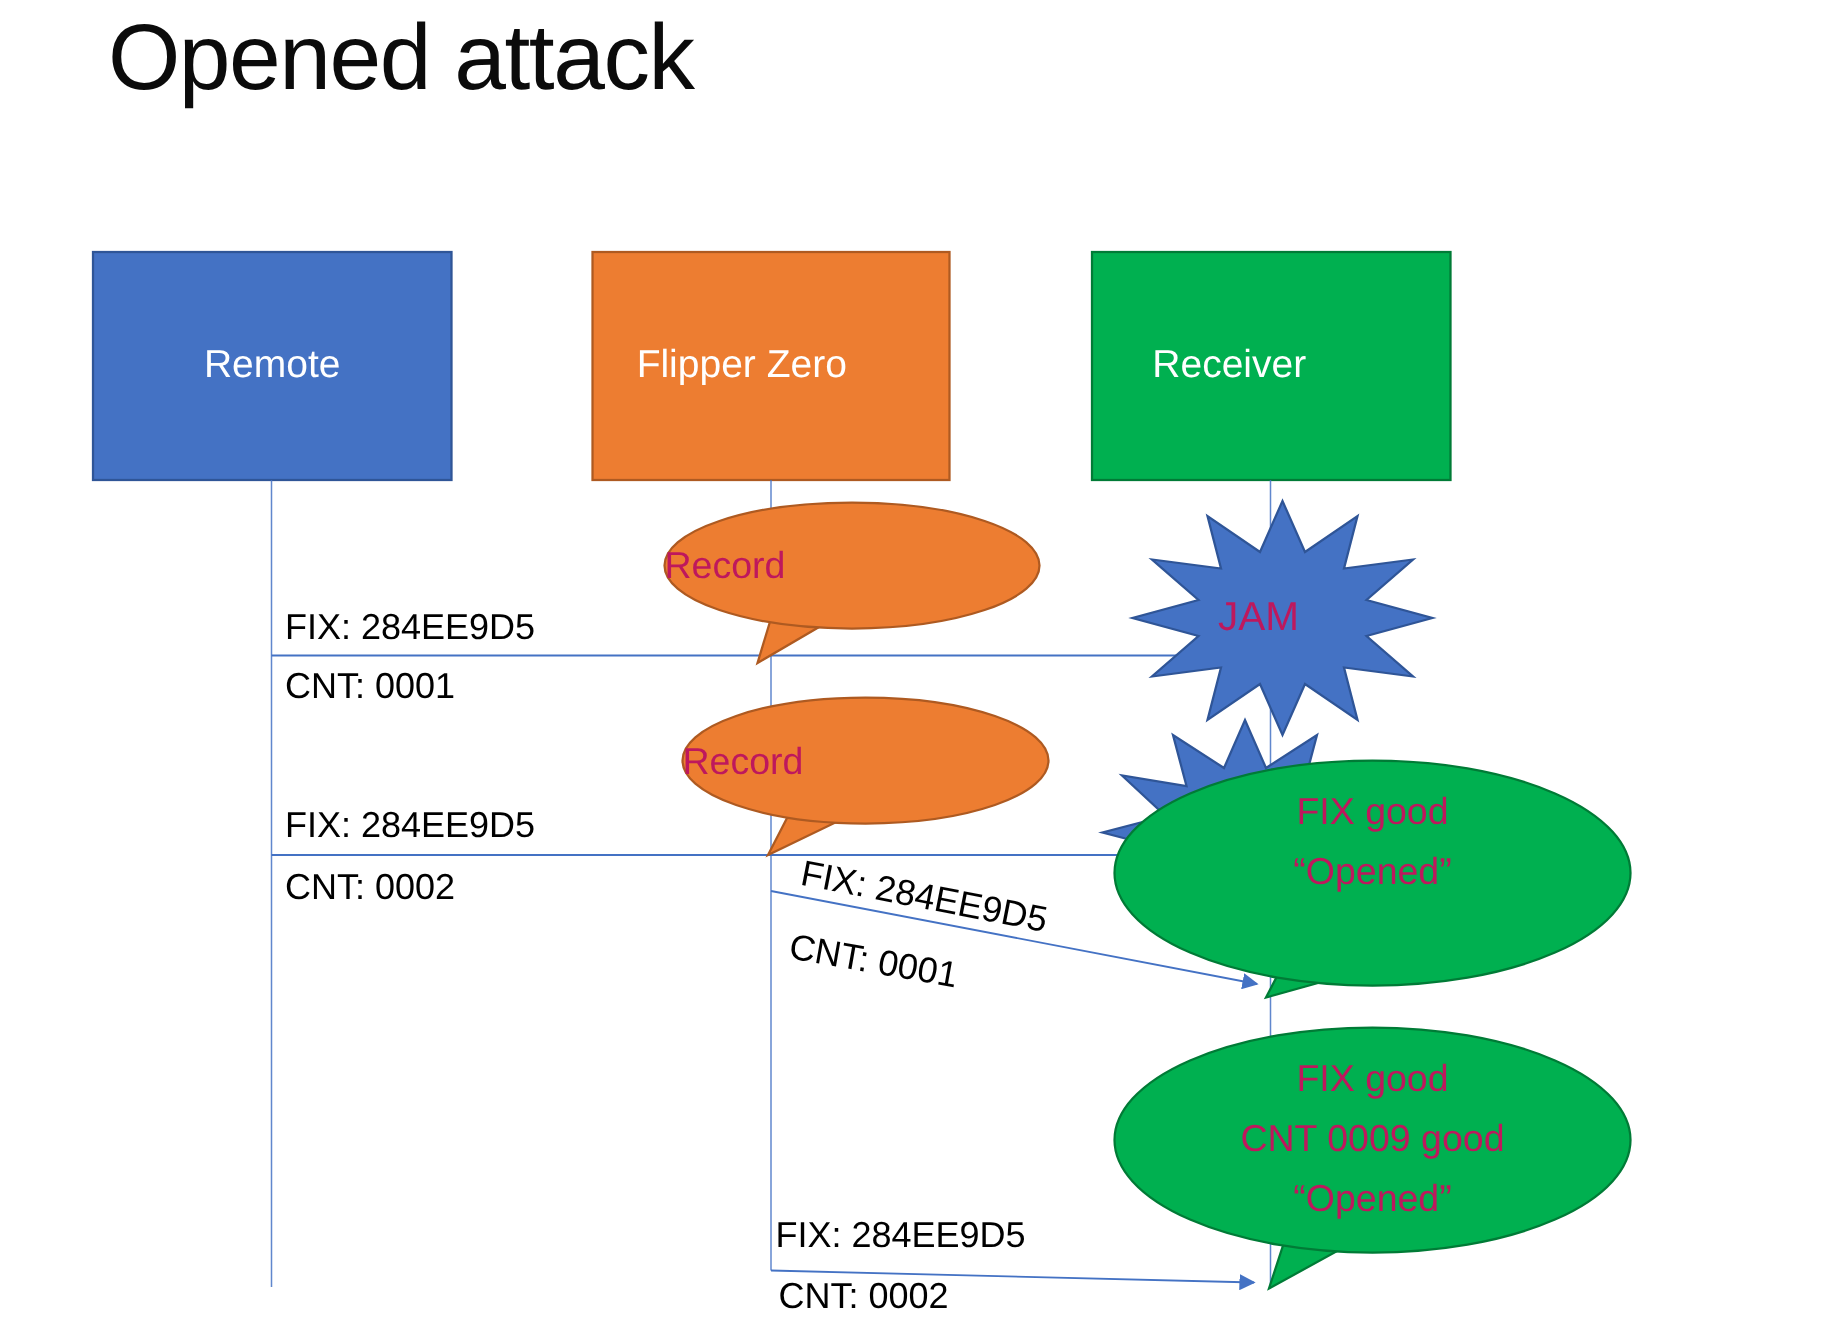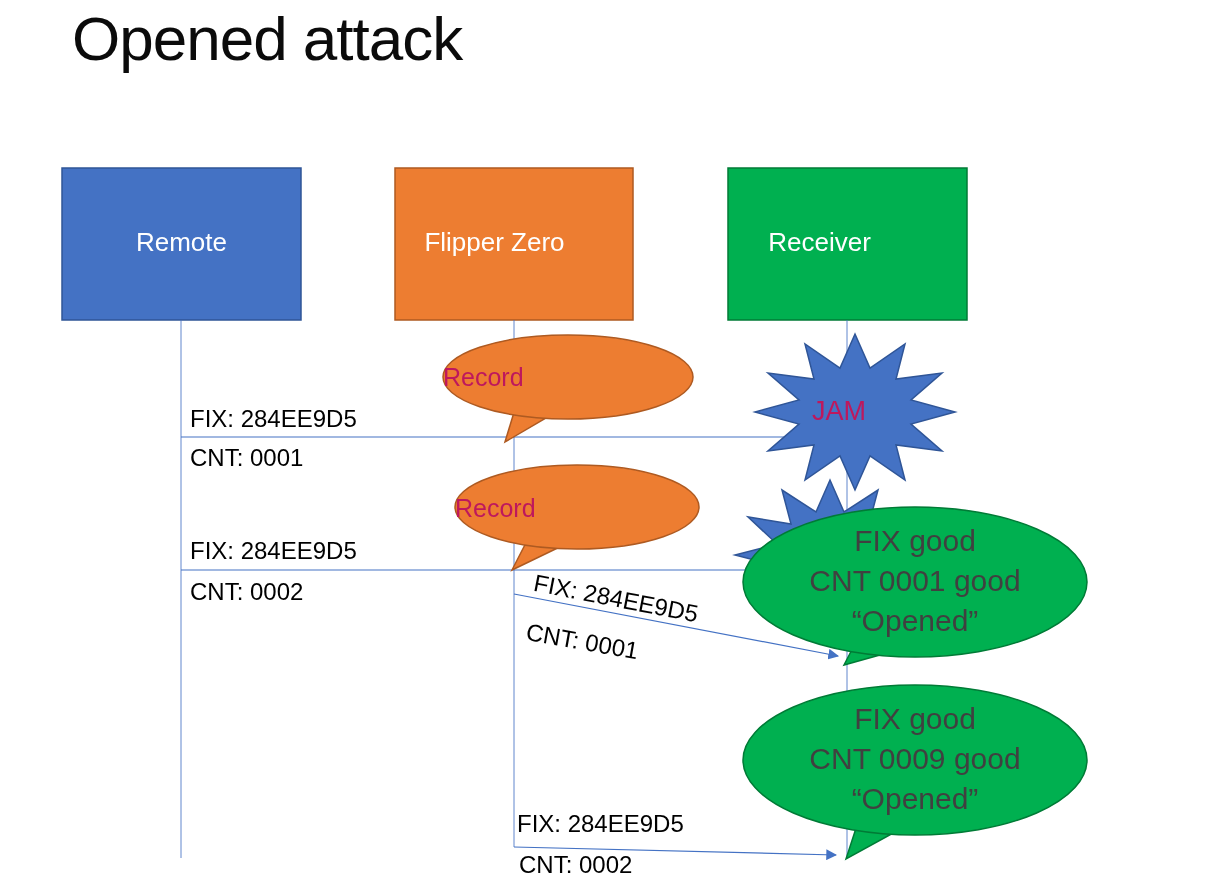--- a/index.html
+++ b/index.html
@@ -8,21 +8,21 @@
     font-family:"Liberation Sans",sans-serif;overflow:hidden;
   }
   .layer{position:absolute;left:0;top:0;}
   .title{
     position:absolute;left:72px;top:2px;font-size:62px;line-height:1.2;
     color:#0b0b0b;letter-spacing:-1px;white-space:nowrap;
   }
   .txt{position:absolute;color:#000;font-size:24px;line-height:1.25;white-space:nowrap;}
   .actor-label{position:absolute;color:#fff;font-size:26px;text-align:center;}
   .bubble-label{position:absolute;color:#be185d;font-size:25px;text-align:left;}
-  .bubble-multi{position:absolute;color:#404040;font-size:30px;line-height:40px;text-align:center;}
+  .bubble-multi{position:absolute;color:#be185d;font-size:25px;line-height:40px;text-align:center;}
   .rot{transform-origin:left top;}
 </style>
 </head>
 <body>
 
 <div class="canvas">
 
   <div class="title">Opened attack</div>
 
   <svg class="layer" width="1231" height="892" viewBox="0 0 1231 892">
@@ -77,21 +77,20 @@
 
   <div class="txt" style="left:517px;top:809px;">FIX: 284EE9D5</div>
   <div class="txt" style="left:519px;top:850px;">CNT: 0002</div>
 
   <div class="bubble-label" style="left:443px;top:363px;width:250px;">Record</div>
   <div class="bubble-label" style="left:455px;top:494px;width:244px;">Record</div>
   <div class="bubble-label" style="left:812px;top:396px;width:130px;font-size:27px;">JAM</div>
 
   <div class="bubble-multi" style="left:743px;top:521px;width:344px;">
     <div>FIX good</div>
-    <div>CNT 0001 good</div>
     <div>“Opened”</div>
   </div>
 
   <div class="bubble-multi" style="left:743px;top:699px;width:344px;">
     <div>FIX good</div>
     <div>CNT 0009 good</div>
     <div>“Opened”</div>
   </div>
 
 </div>

